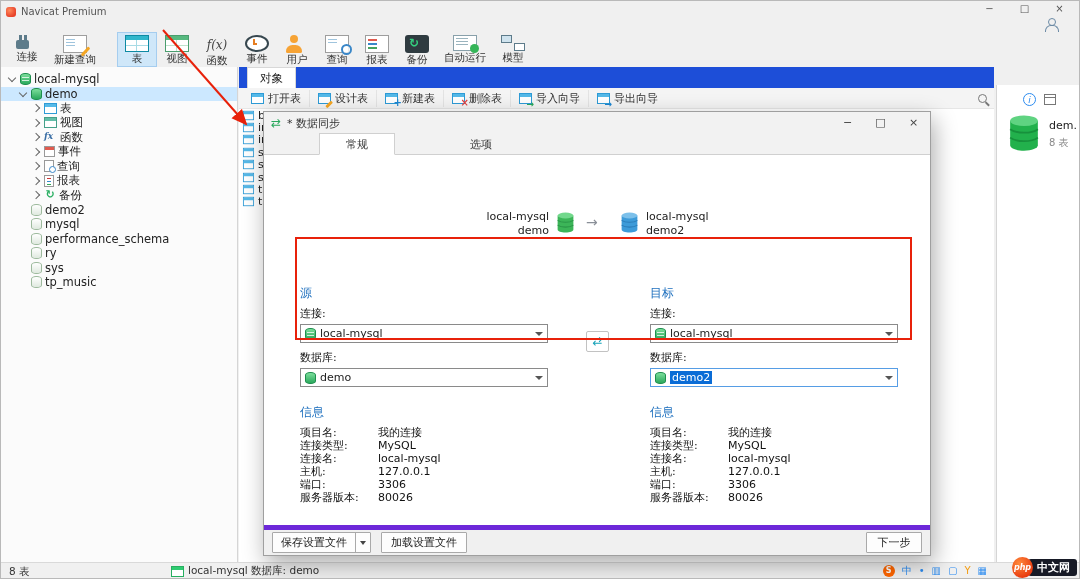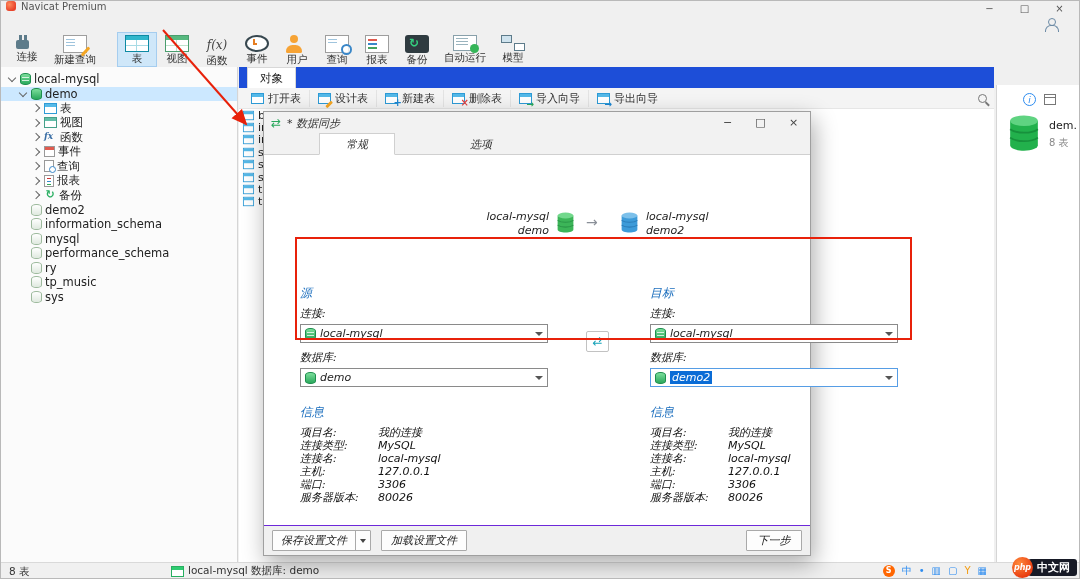--- a/index.html
+++ b/index.html
@@ -1,20 +1,20 @@
 <!DOCTYPE html>
 <html><head>
 <meta charset="utf-8">
 <style>
   *{margin:0;padding:0;box-sizing:border-box;}
   body{width:1080px;height:579px;font-family:"DejaVu Sans","Liberation Sans",sans-serif;font-size:12px;color:#222;background:#fff;overflow:hidden;}
   #app{position:relative;width:1080px;height:579px;background:#f0f0f0;border:1px solid #b9b9b9;overflow:hidden;}
 
   
-  .titlebar{position:absolute;top:0;left:0;right:0;height:16px;display:flex;align-items:flex-start;padding-left:5px;}
+  .titlebar{position:absolute;top:0;left:0;right:0;height:16px;display:flex;align-items:flex-end;padding-left:5px;}
   .app-logo{width:10px;height:10px;border-radius:3px;background:radial-gradient(circle at 35% 35%,#ff8a5c,#e8432a 70%);margin-right:5px;flex:none;}
   .win-title{font-size:10px;color:#555;}
   .win-controls{position:absolute;right:2px;top:0;display:flex;}
   .win-btn{width:35px;height:15px;text-align:center;font-size:10px;color:#555;line-height:15px;cursor:default;}
 
   
   .menubar{position:absolute;top:16px;left:0;height:15px;display:flex;padding-left:3px;}
   .menu-item{padding:0 8px;font-size:11.5px;line-height:15px;color:#222;}
 
   
@@ -140,21 +140,21 @@
   .ico-blue{color:#2d8cf0;}
   .ico-orange{color:#f39c12;}
   .ico-php{display:inline-block;width:12px;height:12px;border-radius:50%;background:#f60;color:#fff;font-size:8px;font-weight:bold;text-align:center;line-height:12px;}
 
   
   .watermark{position:absolute;right:2px;bottom:0;height:21px;display:flex;align-items:center;z-index:50;}
   .wm-circle{width:21px;height:21px;border-radius:50%;background:radial-gradient(circle at 35% 30%,#ff8a3c,#e8380d 75%);color:#fff;font-size:8px;font-weight:bold;font-style:italic;text-align:center;line-height:21px;z-index:2;}
   .wm-tag{background:#171a26;color:#fff;font-size:11px;font-weight:bold;padding:2px 7px 2px 9px;border-radius:3px;margin-left:-5px;line-height:13px;}
 
   
-  .dialog{position:absolute;left:262px;top:110px;width:548px;height:445px;background:#4d7c0f;border:1px solid #9f9f9f;box-shadow:3px 8px 22px rgba(0,0,0,.33);z-index:10;font-style:italic;}
+  .dialog{position:absolute;left:262px;top:110px;width:668px;height:445px;background:#4d7c0f;border:1px solid #9f9f9f;box-shadow:3px 8px 22px rgba(0,0,0,.33);z-index:10;}
   .dlg-titlebar{position:absolute;top:0;left:0;right:0;height:22px;background:#f2f2f2;display:flex;align-items:center;padding-left:7px;}
   .sync-dialog-icon{color:#2aa85c;font-size:12px;margin-right:6px;}
   .sync-dialog-icon::before{content:'⇄';}
   .dlg-title{font-size:11px;color:#333;}
   .dlg-controls{position:absolute;right:0;top:0;display:flex;}
   .dlg-btn{width:33px;height:21px;text-align:center;font-size:11px;color:#444;line-height:21px;}
   .dlg-tabs{position:absolute;top:22px;left:0;right:0;height:21px;background:#f2f2f2;border-bottom:1px solid #d0d0d0;display:flex;align-items:flex-end;padding-left:7px;}
   .dlg-tab{padding:3px 26px 2px;font-size:11px;border:1px solid transparent;margin-bottom:-1px;color:#333;margin-left:48px;}
   .dlg-tab.active{background:#fff;border-color:#d0d0d0;border-bottom-color:#fff;}
   .dlg-body{position:absolute;top:43px;left:0;right:0;bottom:30px;background:#fff;}
@@ -178,21 +178,21 @@
   .swap-btn{position:absolute;left:322px;top:176px;width:23px;height:21px;border:1px solid #c2c2c2;background:#fff;color:#17a2b8;font-size:12px;text-align:center;line-height:19px;border-radius:2px;}
   .swap-btn::before{content:'⇄';}
 
   .info-col{position:absolute;top:249px;width:270px;}
   .info-col.src{left:36px;}
   .info-col.tgt{left:386px;}
   .info-rows{margin-top:6px;}
   .info-row{display:flex;font-size:11px;line-height:12.9px;color:#111;}
   .info-label{width:78px;flex:none;}
 
-  .dlg-footer{position:absolute;bottom:0;left:0;right:0;height:30px;background:#f0f0f0;border-top:1px solid #6d28d9;display:flex;align-items:center;padding:0 8px;gap:10px;}
+  .dlg-footer{position:absolute;bottom:0;left:0;right:0;height:30px;background:#f0f0f0;border-top:5px solid #6d28d9;display:flex;align-items:center;padding:0 8px;gap:10px;}
   .btn{height:21px;border:1px solid #a9a9a9;background:#fdfdfd;font-size:11px;color:#222;display:flex;align-items:center;justify-content:center;padding:0 9px;border-radius:1px;}
   .btn-split{display:flex;padding:0;}
   .btn-main{padding:0 8px;display:flex;align-items:center;height:100%;}
   .btn-arrow{width:15px;height:100%;border-left:1px solid #a9a9a9;position:relative;}
   .btn-arrow::before{content:'';position:absolute;left:4px;top:8px;width:0;height:0;border-left:3.5px solid transparent;border-right:3.5px solid transparent;border-top:4px solid #444;}
   .btn-next{margin-left:auto;width:56px;}
 
   
   .annotation-box{position:absolute;left:294px;top:236px;width:617px;height:103px;border:2px solid #e8210a;z-index:30;pointer-events:none;}
   .annotation-arrow{position:absolute;left:0;top:0;z-index:30;pointer-events:none;}
@@ -347,26 +347,20 @@
           <span class="tree-label">备份</span>
         </div>
 
         <div class="tree-row">
           <span class="tree-pad ind1"></span>
           <span class="chev"></span>
           <span class="ti db-closed-icon"></span>
           <span class="tree-label">demo2</span>
         </div>
 
-        <div class="tree-row">
-          <span class="tree-pad ind1"></span>
-          <span class="chev"></span>
-          <span class="ti db-closed-icon"></span>
-          <span class="tree-label">information_schema</span>
-        </div>
 
         <div class="tree-row">
           <span class="tree-pad ind1"></span>
           <span class="chev"></span>
           <span class="ti db-closed-icon"></span>
           <span class="tree-label">mysql</span>
         </div>
 
         <div class="tree-row">
           <span class="tree-pad ind1"></span>
@@ -379,28 +373,28 @@
           <span class="tree-pad ind1"></span>
           <span class="chev"></span>
           <span class="ti db-closed-icon"></span>
           <span class="tree-label">ry</span>
         </div>
 
         <div class="tree-row">
           <span class="tree-pad ind1"></span>
           <span class="chev"></span>
           <span class="ti db-closed-icon"></span>
-          <span class="tree-label">tp_music</span>
+          <span class="tree-label">sys</span>
         </div>
 
         <div class="tree-row">
           <span class="tree-pad ind1"></span>
           <span class="chev"></span>
           <span class="ti db-closed-icon"></span>
-          <span class="tree-label">sys</span>
+          <span class="tree-label">tp_music</span>
         </div>
       </div>
   </div>
 
   <div class="obj-tabstrip">
     <span class="obj-tab">对象</span>
   </div>
   <div class="obj-toolbar">
 
       <span class="obj-btn">

